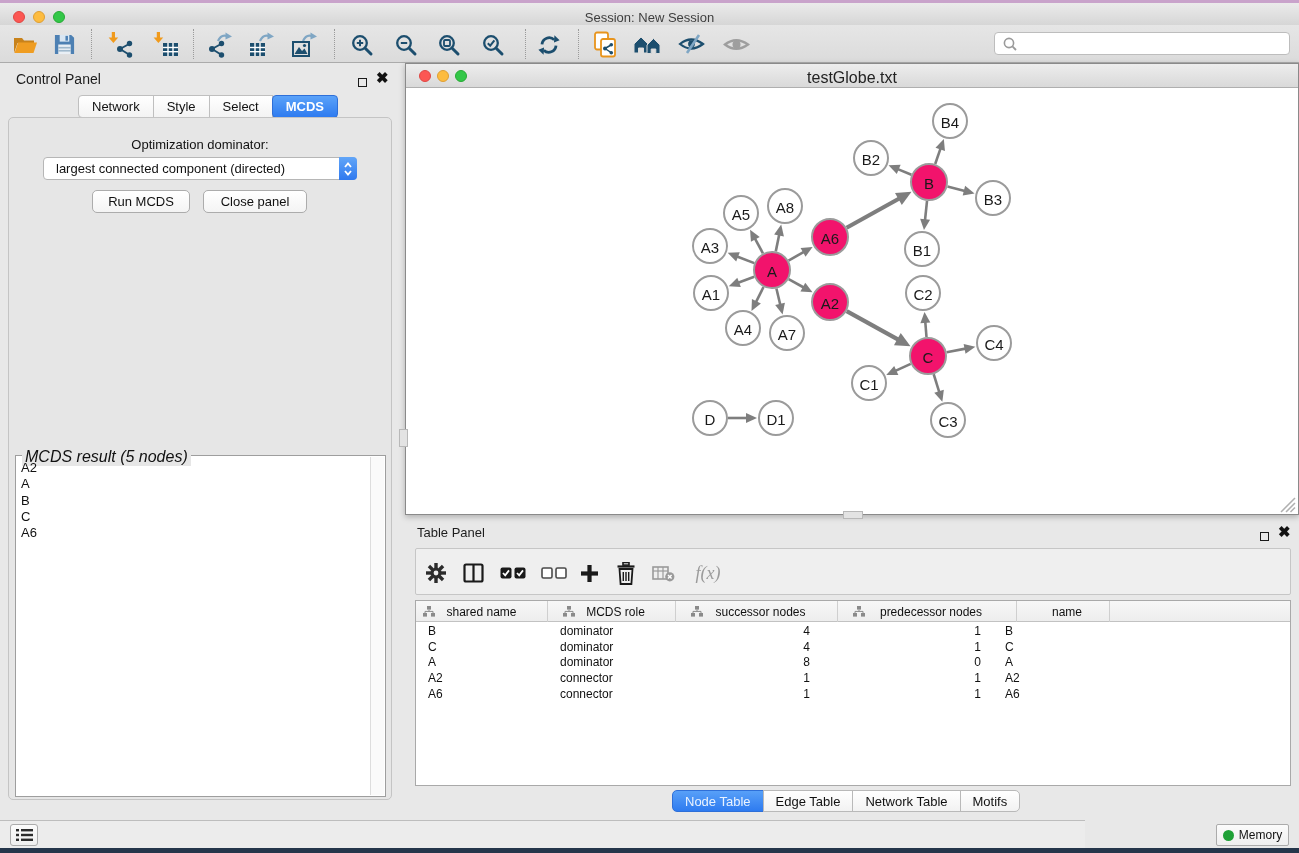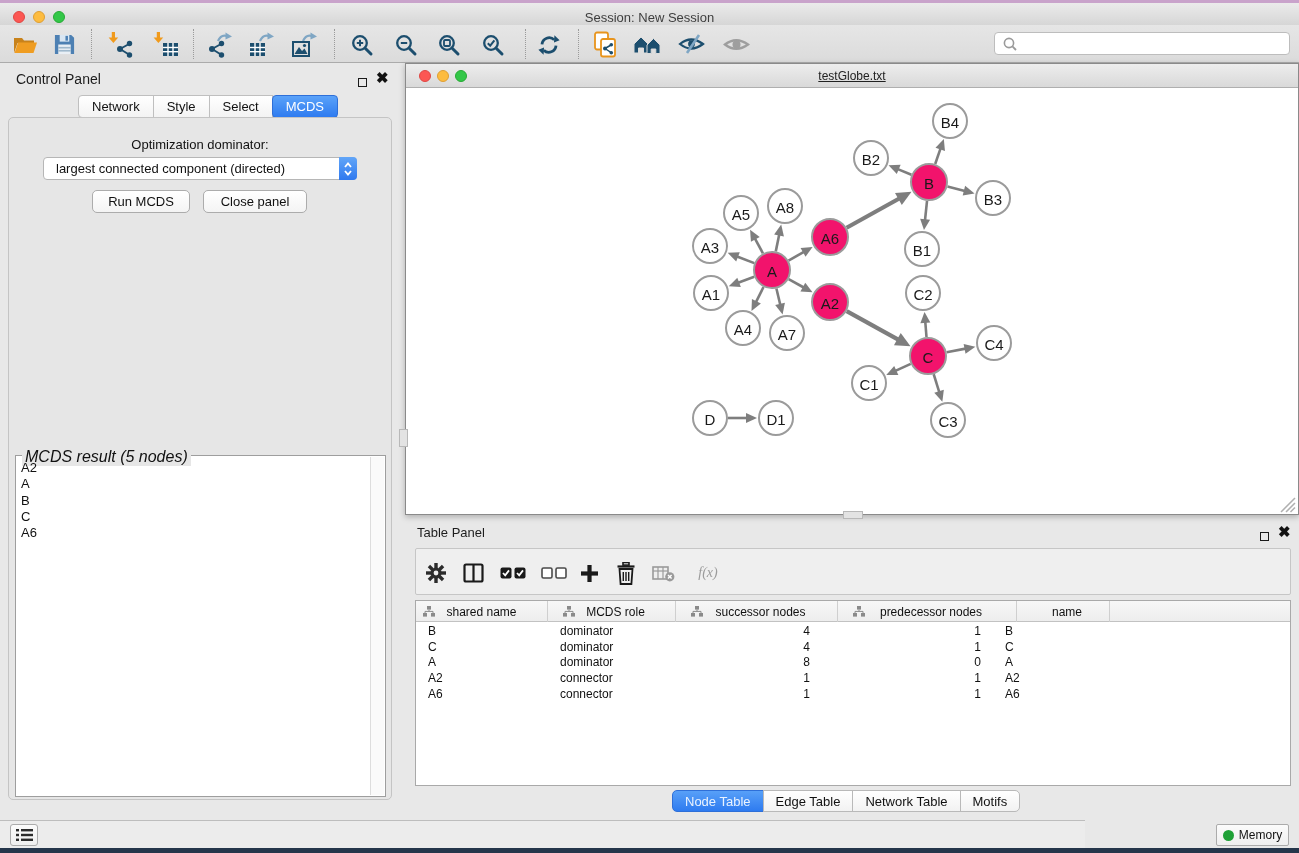--- a/index.html
+++ b/index.html
@@ -27,21 +27,21 @@
   
   #cp-title { left:16px; top:71px; font-size:14px; color:#1d1d1d; }
   .float-ic { width:9px; height:9px; border:1.6px solid #1a1a1a; display:inline-block; }
   .close-x { font-size:15px; font-weight:bold; color:#111; line-height:10px; }
   #cp-tabs { left:78px; top:95px; height:23px; display:flex; }
   .cptab { height:23px; padding:0 13px; font-size:13px; display:flex; align-items:center;
     background:linear-gradient(#FFFFFF,#F3F3F3); border:1px solid #BFBFBF;
     margin-left:-1px; color:#111; }
   .cptab:first-child { border-radius:4px 0 0 4px; margin-left:0; }
   .cptab.active { background:linear-gradient(#5AA2F9,#2E7BF0); color:#fff;
-    border-color:#2E6FD8; border-radius:4px; }
+    border-color:#2E6FD8; border-radius:4px;font-weight:bold; }
   #cp-body { left:8px; top:117px; width:384px; height:683px; background:#E6E6E6;
     border:1px solid #C4C4C4; border-radius:5px; }
   #opt-label { left:0; top:19px; width:100%; text-align:center; font-size:13px; color:#111; }
   #criterion { left:34px; top:39px; width:314px; height:23px; background:#fff;
     border:1px solid #B6B6B6; border-radius:4px; display:flex; align-items:center; }
   #criterion-text { flex:1; font-size:13px; color:#111; padding-left:12px; }
   #criterion-stepper { width:18px; height:23px; margin-right:-1px; border-radius:0 4px 4px 0;
     background:linear-gradient(#62A6F8,#2F79EF); display:flex; flex-direction:column;
     align-items:center; justify-content:center; }
   .btn { position:absolute; height:23px; background:linear-gradient(#FFFFFF,#F4F4F4);
@@ -54,31 +54,31 @@
   #mcds-list { position:absolute; left:2px; top:4px; right:16px; bottom:2px;
     font-size:13px; color:#111; line-height:16.3px; padding-left:3px; overflow:hidden; }
   #mcds-scroll { position:absolute; top:1px; right:1px; width:14px; bottom:1px;
     background:#FAFAFA; border-left:1px solid #DDDDDD; }
 
   
   #net-win { left:405px; top:63px; width:894px; height:452px;
     border:1px solid #8A8A8A; background:#fff; box-shadow:0 2px 6px rgba(0,0,0,.25); }
   #net-titlebar { left:0; top:0; width:100%; height:24px;
     background:linear-gradient(#EDEDED,#D9D9D9); border-bottom:1px solid #AFAFAF; }
-  #net-title { width:100%; text-align:center; top:5px; font-size:12px; color:#222;text-decoration:underline; }
+  #net-title { width:100%; text-align:center; top:5px; font-size:16px; color:#222; }
   .grip { background:#E3E3E3; border:1px solid #B8B8B8; }
 
   
   #tp-title { left:417px; top:525px; font-size:13px; color:#1d1d1d; }
   #tp-toolbar { left:415px; top:548px; width:876px; height:47px; background:#EFEFEF;
     border:1px solid #C6C6C6; border-radius:2px; }
   .tpbtn { position:absolute; top:9px; width:32px; height:30px; display:flex;
     align-items:center; justify-content:center; }
   #fx-label { font-family:"Liberation Serif",serif; font-style:italic;
-    font-size:14px; color:#9B9B9B; }
+    font-size:18px; color:#9B9B9B; }
   #tbl { left:415px; top:600px; width:876px; height:186px; background:#fff;
     border:1px solid #A9A9A9; }
   #tbl-head { position:absolute; left:0; top:0; width:100%; height:21px;
     background:linear-gradient(#F7F7F7,#EDEDED); border-bottom:1px solid #C2C2C2;
     display:flex;gap:8px; }
   .th { position:relative; height:21px; border-right:1px solid #CFCFCF;
     font-size:12px; color:#111; display:flex; align-items:center; justify-content:center; }
   .th .colicon { position:absolute; left:7px; top:5px; }
   #tbl-body { position:absolute; left:0; top:22px; width:100%; }
   .tr { display:flex; height:15.7px; font-size:12px; color:#111; align-items:center; }

